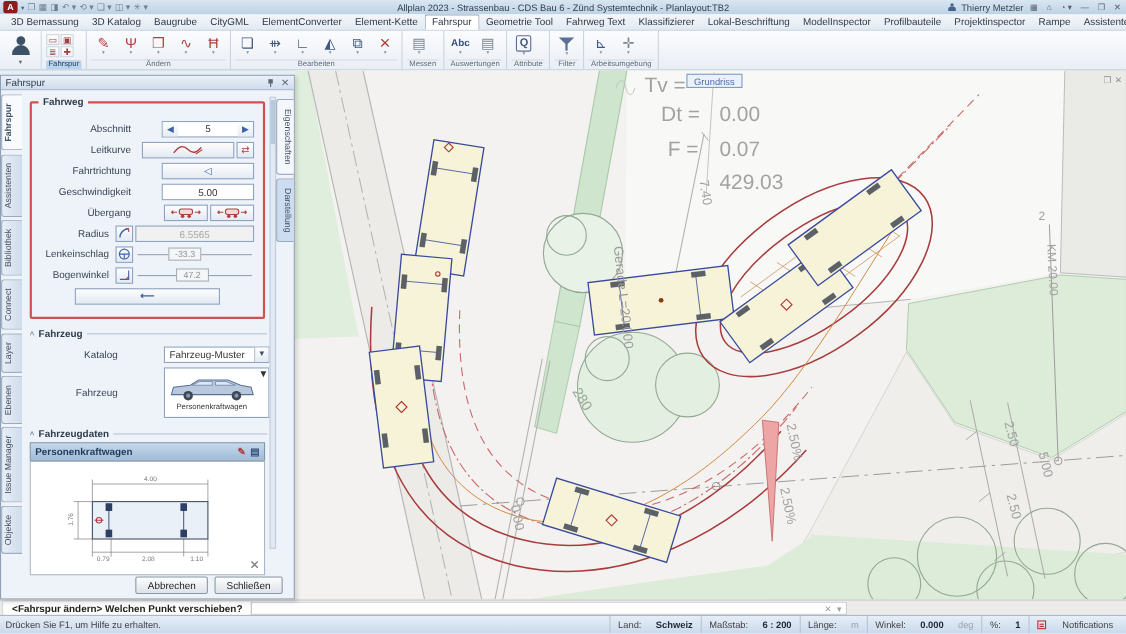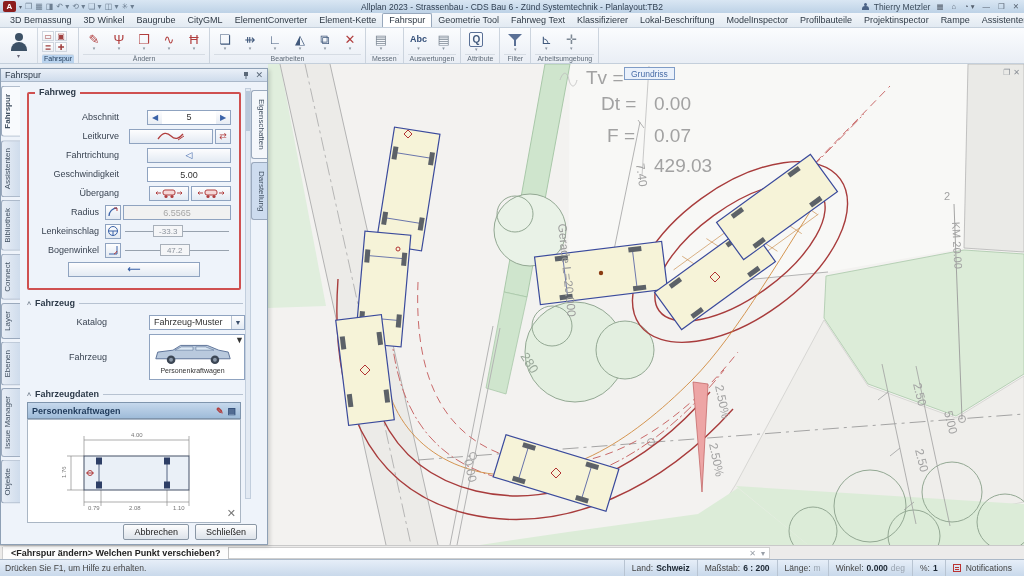--- a/index.html
+++ b/index.html
@@ -113,21 +113,21 @@
     font-size:9px;color:#222;border-radius:2px;}
 
   
   .cmdline{position:absolute;left:0;top:545px;width:1024px;height:14px;background:#ecebea;border-top:1px solid #c9c9c9;}
   .cmd-strip{position:absolute;left:2px;top:1px;width:768px;height:12px;background:#fff;border:1px solid #cfcfcf;display:flex;align-items:center;}
   .cmd-tab{height:12px;border-right:1px solid #c2c2c2;padding:0 8px;display:flex;align-items:center;
     font-size:9px;font-weight:bold;color:#222;background:#fdfdfd;white-space:nowrap;}
   .cmd-ico{margin-left:auto;color:#9aa0a8;font-size:8px;padding-right:4px;display:flex;gap:5px;}
   .statusbar{position:absolute;left:0;top:559px;width:1024px;height:17px;background:linear-gradient(#e6eef8,#c9d9eb);
     border-top:1px solid #aab8c8;display:flex;align-items:center;font-size:8.5px;color:#444;padding:0 5px;}
-  .seg{display:flex;align-items:center;gap:3px;padding:0 7px;height:100%;border-left:1px solid #b8c4d2;white-space:nowrap;}
+  .seg{display:flex;align-items:center;gap:13px;padding:0 7px;height:100%;border-left:1px solid #b8c4d2;white-space:nowrap;}
   .seg b{color:#1c2733;font-weight:bold;}
   .seg .mut{color:#9aa4b0;}
   .cluster{margin-left:auto;display:flex;height:100%;align-items:center;}
   .notif-ico{width:8px;height:8px;border:1px solid #b33;position:relative;margin-right:2px;}
   .notif-ico::before{content:'';position:absolute;left:1px;top:2px;right:1px;height:1px;background:#b33;box-shadow:0 2px 0 #b33;}
 </style>
 </head>
 <body>
 
 <div id="app">
@@ -153,21 +153,21 @@
       <span class="winbtn">⌂</span>
       <span class="winbtn">◔ ▾</span>
       <span class="winbtn">—</span>
       <span class="winbtn">❐</span>
       <span class="winbtn">✕</span>
     </span>
   </div>
 
   <div class="menubar">
     <span class="mtab">3D Bemassung</span>
-    <span class="mtab">3D Winkel</span>
+    <span class="mtab">3D Katalog</span>
     <span class="mtab">Baugrube</span>
     <span class="mtab">CityGML</span>
     <span class="mtab">ElementConverter</span>
     <span class="mtab">Element-Kette</span>
     <span class="mtab active">Fahrspur</span>
     <span class="mtab">Geometrie Tool</span>
     <span class="mtab">Fahrweg Text</span>
     <span class="mtab">Klassifizierer</span>
     <span class="mtab">Lokal-Beschriftung</span>
     <span class="mtab">ModelInspector</span>

